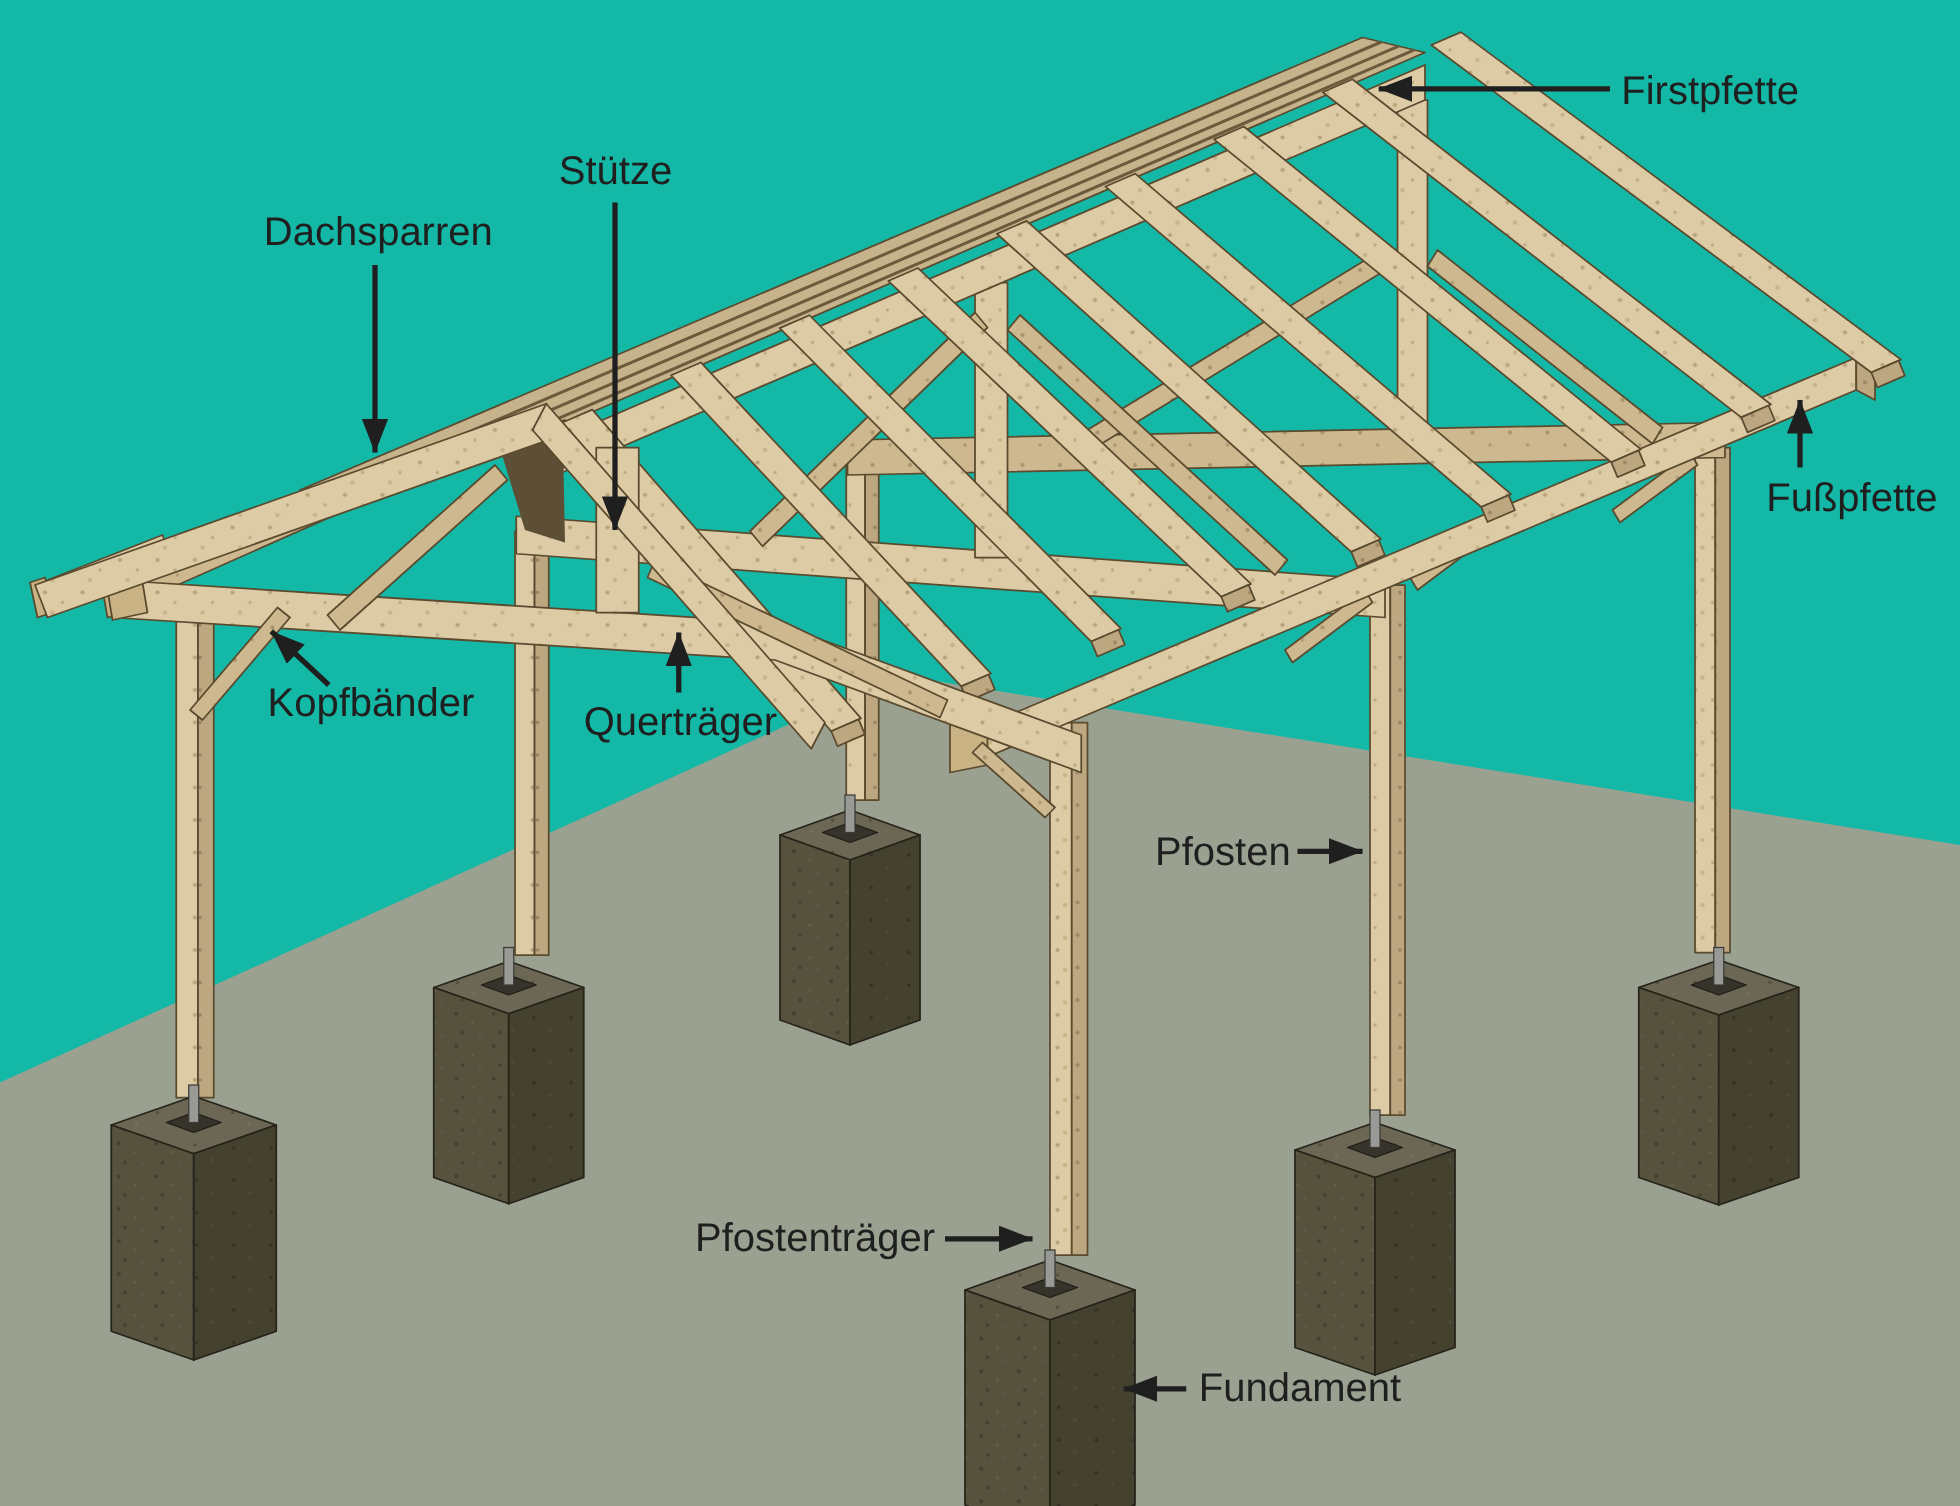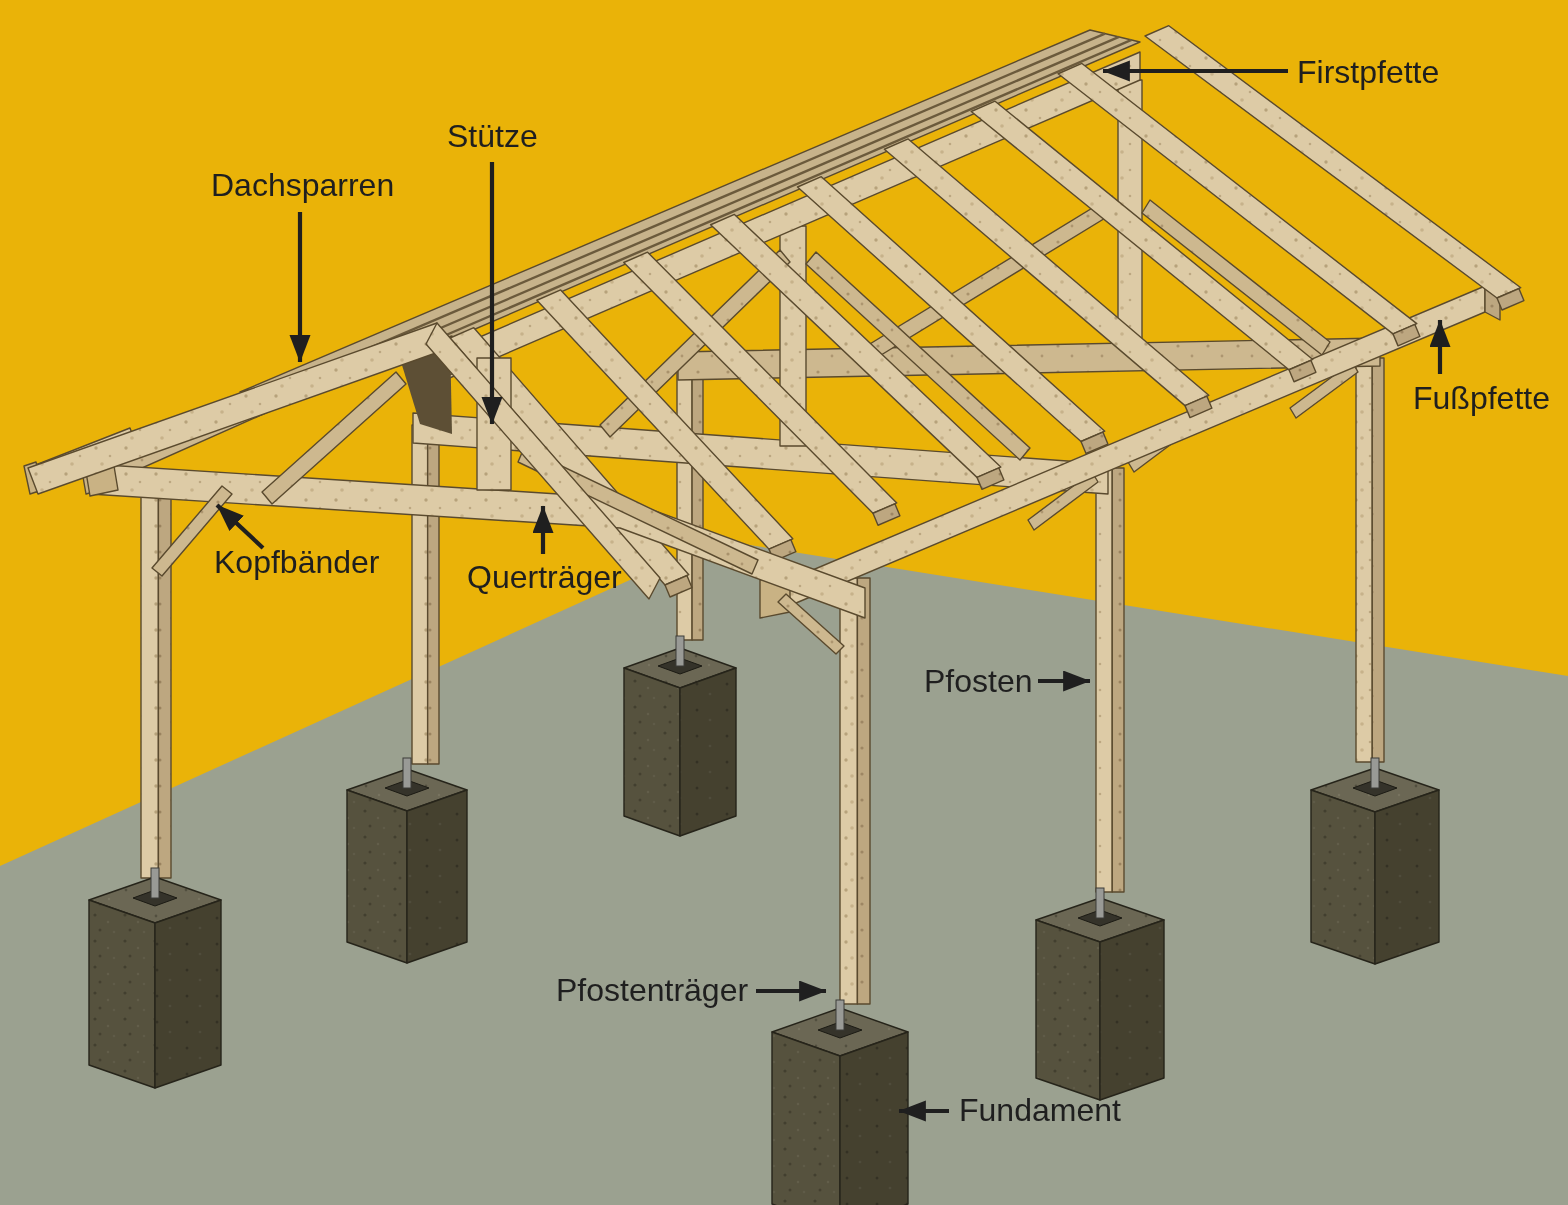--- a/index.html
+++ b/index.html
@@ -1,16 +1,16 @@
 <!DOCTYPE html>
 <html><head>
 <meta charset="utf-8">
 <style>
   html,body{margin:0;padding:0;background:#ffffff;}
-  .stage{position:relative;width:1568px;height:1205px;overflow:hidden;background:#eab308;text-decoration:underline;}
+  .stage{position:relative;width:1568px;height:1205px;overflow:hidden;background:#14b8a6;text-decoration:underline;}
   svg{display:block;}
   text{font-family:"Liberation Sans","DejaVu Sans",sans-serif;}
 </style>
 </head>
 <body>
 
 <div class="stage">
   <svg id="scene" width="1568" height="1205" viewBox="0 0 1568 1205" xmlns="http://www.w3.org/2000/svg">
       <defs>
         <pattern id="pw-l" width="30" height="26" patternUnits="userSpaceOnUse">

